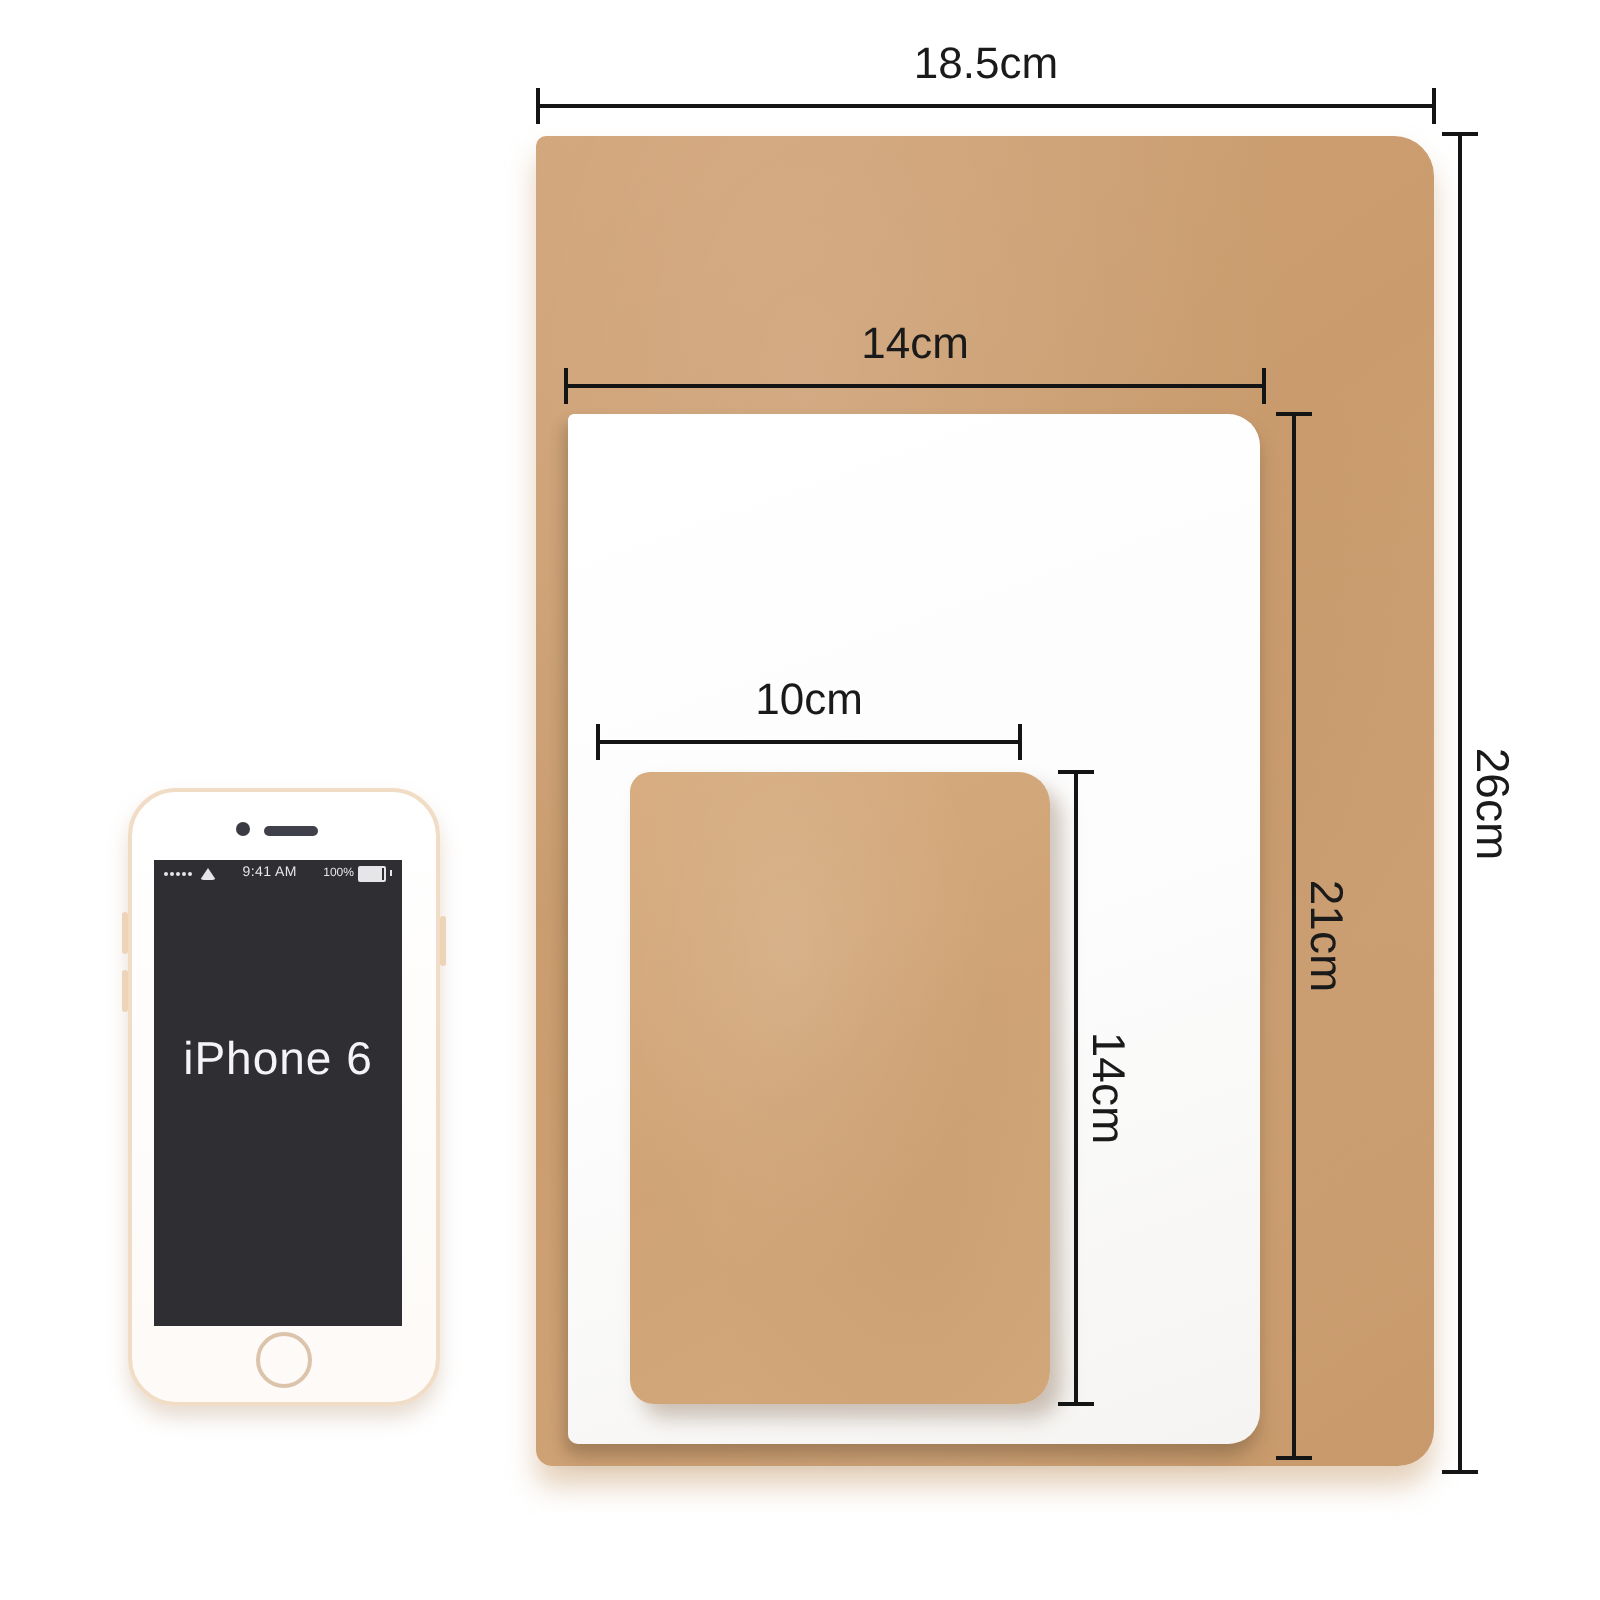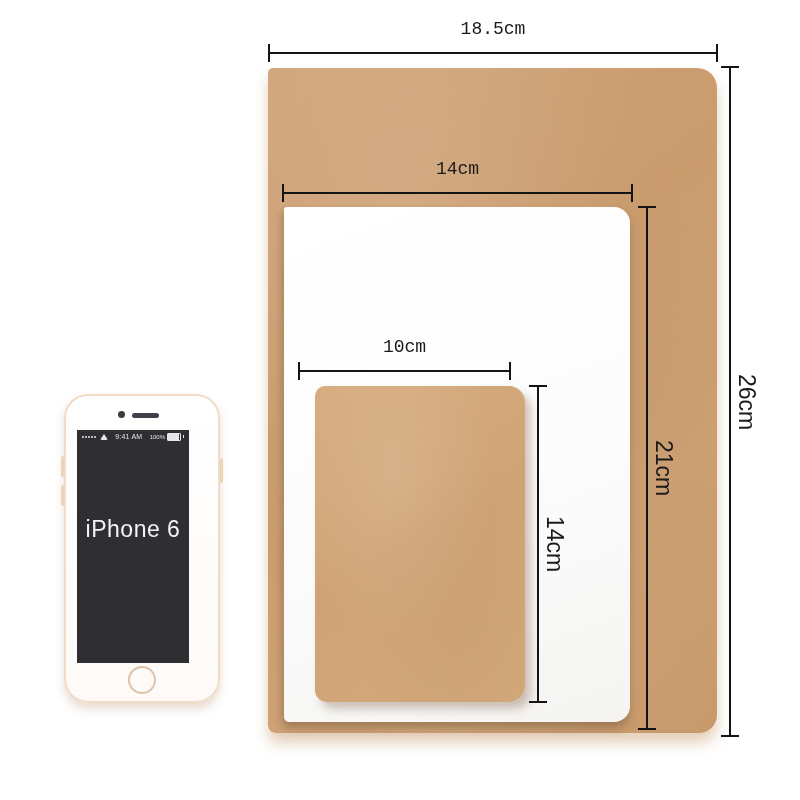--- a/index.html
+++ b/index.html
@@ -38,21 +38,21 @@
     box-shadow: 6px 7px 10px rgba(120,90,60,0.35);
   }
 
   
   .dim-h { position:absolute; height:2px; background:#141414; }
   .dim-h .tick { position:absolute; width:2px; height:18px; top:-8px; background:#141414; }
   .dim-h .tick.t-start { left:0; }
   .dim-h .tick.t-end { right:0; }
   .dim-h .dim-label {
     position:absolute; left:50%; transform:translateX(-50%);
-    top:-33px; font-size:18px; color:#1a1a1a; white-space:nowrap;font-family:Liberation Mono, monospace;
+    top:-33px; font-size:22px; color:#1a1a1a; white-space:nowrap;
   }
   .dim-v { position:absolute; width:2px; background:#141414; }
   .dim-v .tick { position:absolute; height:2px; width:18px; left:-8px; background:#141414; }
   .dim-v .tick.t-start { top:0; }
   .dim-v .tick.t-end { bottom:0; }
   .dim-v .dim-label {
     position:absolute; top:50%; left:17px;
     transform:translate(-50%,-50%) rotate(90deg);
     font-size:23px; color:#1a1a1a; white-space:nowrap;
   }
@@ -72,21 +72,21 @@
     box-shadow: 0 6px 10px rgba(185,155,125,0.35);
   }
   .side-btn { position:absolute; width:3px; background:#edd3b8; border-radius:2px; }
   #btn-vol1 { left:-5px; top:60px; height:21px; }
   #btn-vol2 { left:-5px; top:89px; height:21px; }
   #btn-power { right:-5px; top:62px; height:25px; }
   .camera { position:absolute; left:52px; top:15px; width:7px; height:7px; border-radius:50%;
     background:#3a3a42; }
   .speaker { position:absolute; left:66px; top:17px; width:27px; height:5px; border-radius:3px;
     background:#40404a; }
-  .screen { position:absolute; left:11px; top:34px; width:112px; height:233px; background:#2f2e33; }
+  .screen { position:absolute; left:11px; top:34px; width:124px; height:233px; background:#2f2e33; }
   .statusbar {
     position:absolute; top:0; left:0; right:0; height:13px;
     display:flex; align-items:center; justify-content:space-between;
     padding:0 5px; color:#e6e6e8;
   }
   .sig { display:flex; align-items:center; gap:1px; }
   .sig .dot { width:2px; height:2px; border-radius:50%; background:#e6e6e8; }
   .wifi {
     margin-left:3px; width:0; height:0;
     border-left:4px solid transparent; border-right:4px solid transparent;

